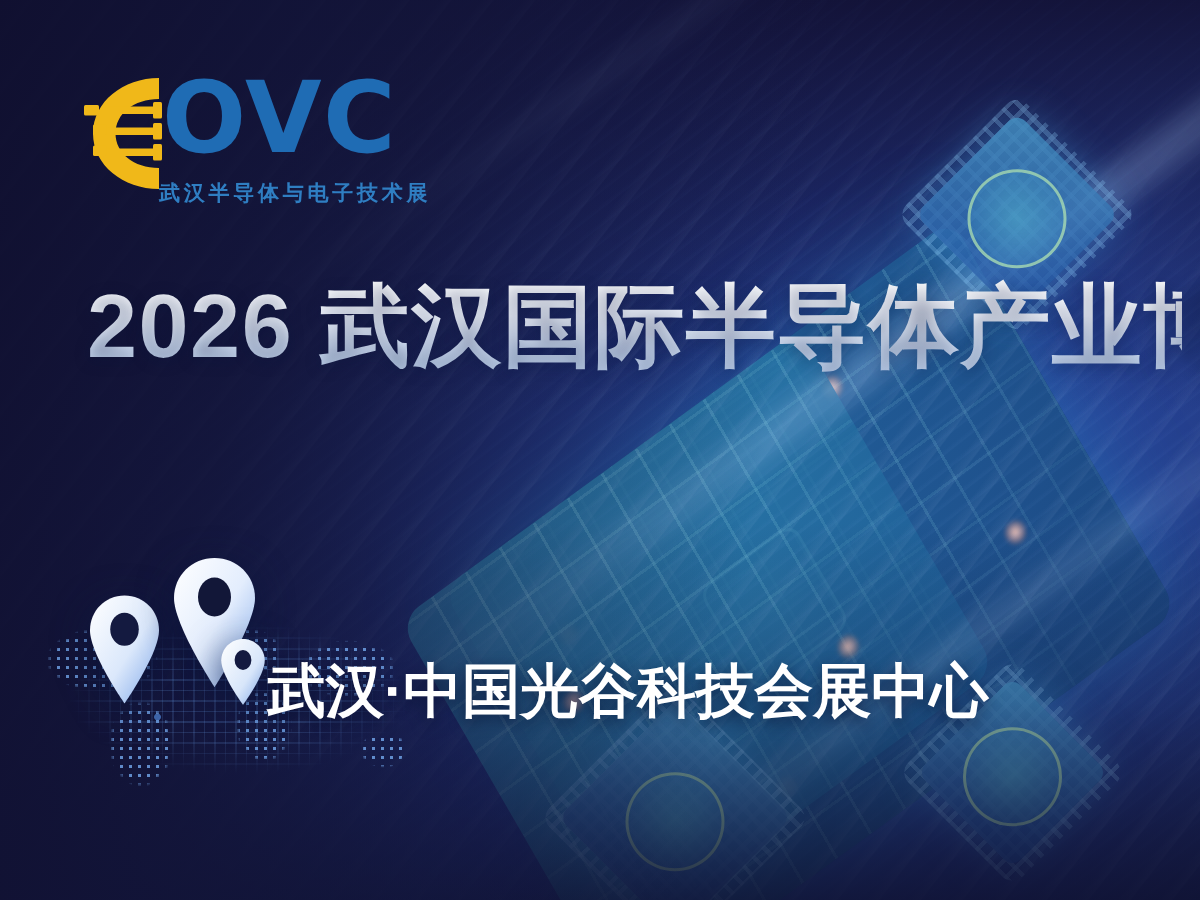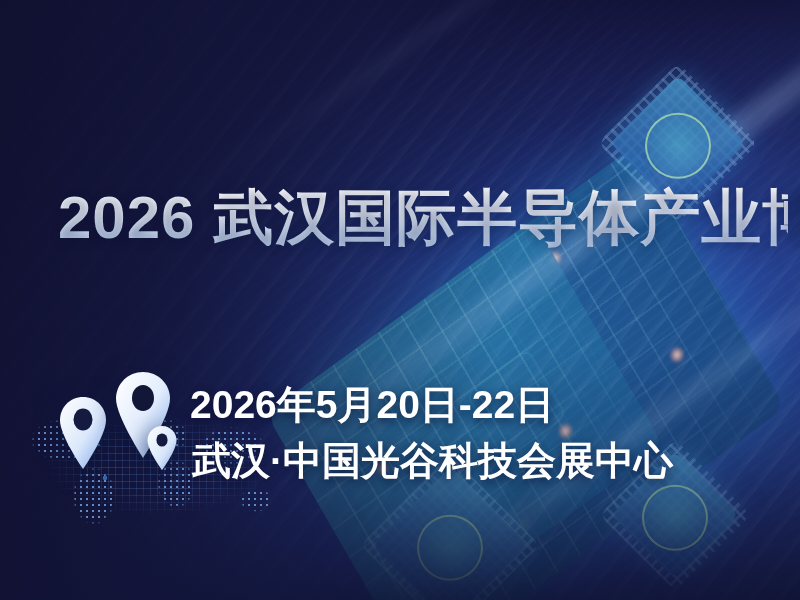--- a/index.html
+++ b/index.html
@@ -184,21 +184,21 @@
     position:absolute;left:88px;top:288px;width:640px;
     font-size:28px;font-weight:bold;color:#ffffff;white-space:nowrap;
     letter-spacing:1px;text-shadow:0 2px 8px rgba(10,20,60,.6);
   }
   #event-date{
     position:absolute;left:190px;top:378px;
     font-size:39px;font-weight:bold;color:#ffffff;white-space:nowrap;
     letter-spacing:0px;text-shadow:0 3px 10px rgba(8,16,50,.75);
   }
   #event-venue{
-    position:absolute;left:192px;top:434px;
+    position:absolute;left:178px;top:434px;
     font-size:39px;font-weight:bold;color:#ffffff;white-space:nowrap;
     letter-spacing:0px;text-shadow:0 3px 10px rgba(8,16,50,.75);
   }
 </style>
 </head>
 <body>
 
 <div id="poster">
 
   <div class="bg vignette-top"></div>
@@ -284,18 +284,36 @@
           <stop offset="0%" stop-color="#ffffff"></stop>
           <stop offset="60%" stop-color="#d8e6fa"></stop>
           <stop offset="100%" stop-color="#7ba4e6"></stop>
         </linearGradient>
       </defs>
       <path d="M17 1C9 1 2.5 7.4 2.5 15.4 2.5 25.2 17 45 17 45S31.5 25.2 31.5 15.4C31.5 7.4 25 1 17 1Z" fill="url(#pg3)"></path>
       <ellipse cx="17" cy="15" rx="5.6" ry="6.6" fill="#141a40"></ellipse>
     </svg>
   </div>
 
+  <div id="logo">
+    <div class="mark">
+      <svg width="54" height="78" viewBox="0 0 54 78">
+        <path d="M50 2C26 2 6 18 6 39C6 60 26 76 50 76L50 62C33 62 21 52 21 39C21 26 33 16 50 16Z" fill="#f0b819"></path>
+        <rect x="16" y="21" width="34" height="5" fill="#f0b819"></rect>
+        <rect x="16" y="35" width="34" height="5" fill="#f0b819"></rect>
+        <rect x="16" y="49" width="34" height="5" fill="#f0b819"></rect>
+        <rect x="0" y="20" width="10" height="7" rx="1" fill="#f0b819"></rect>
+        <rect x="6" y="33" width="9" height="7" rx="1" fill="#f0b819"></rect>
+        <rect x="6" y="47" width="9" height="7" rx="1" fill="#f0b819"></rect>
+        <rect x="46" y="18" width="6" height="11" rx="1" fill="#f0b819"></rect>
+        <rect x="46" y="32" width="6" height="11" rx="1" fill="#f0b819"></rect>
+        <rect x="46" y="46" width="6" height="11" rx="1" fill="#f0b819"></rect>
+        <path d="M6 39C6 18 26 2 50 2L50 10C31 10 14 23 14 39C14 55 31 68 50 68L50 76C26 76 6 60 6 39Z" fill="#1a1a46" opacity="0"></path>
+      </svg>
+    </div>
+    <div class="ovc">OVC</div>
+    <div class="cn">武汉半导体与电子技术展</div>
+  </div>
 
   <div id="title">2026 武汉国际半导体产业博览会</div>
-  <div id="event-date">2026年5月20日-22日</div>
   <div id="event-venue">武汉·中国光谷科技会展中心</div>
 
 </div>
 
 </body></html>

